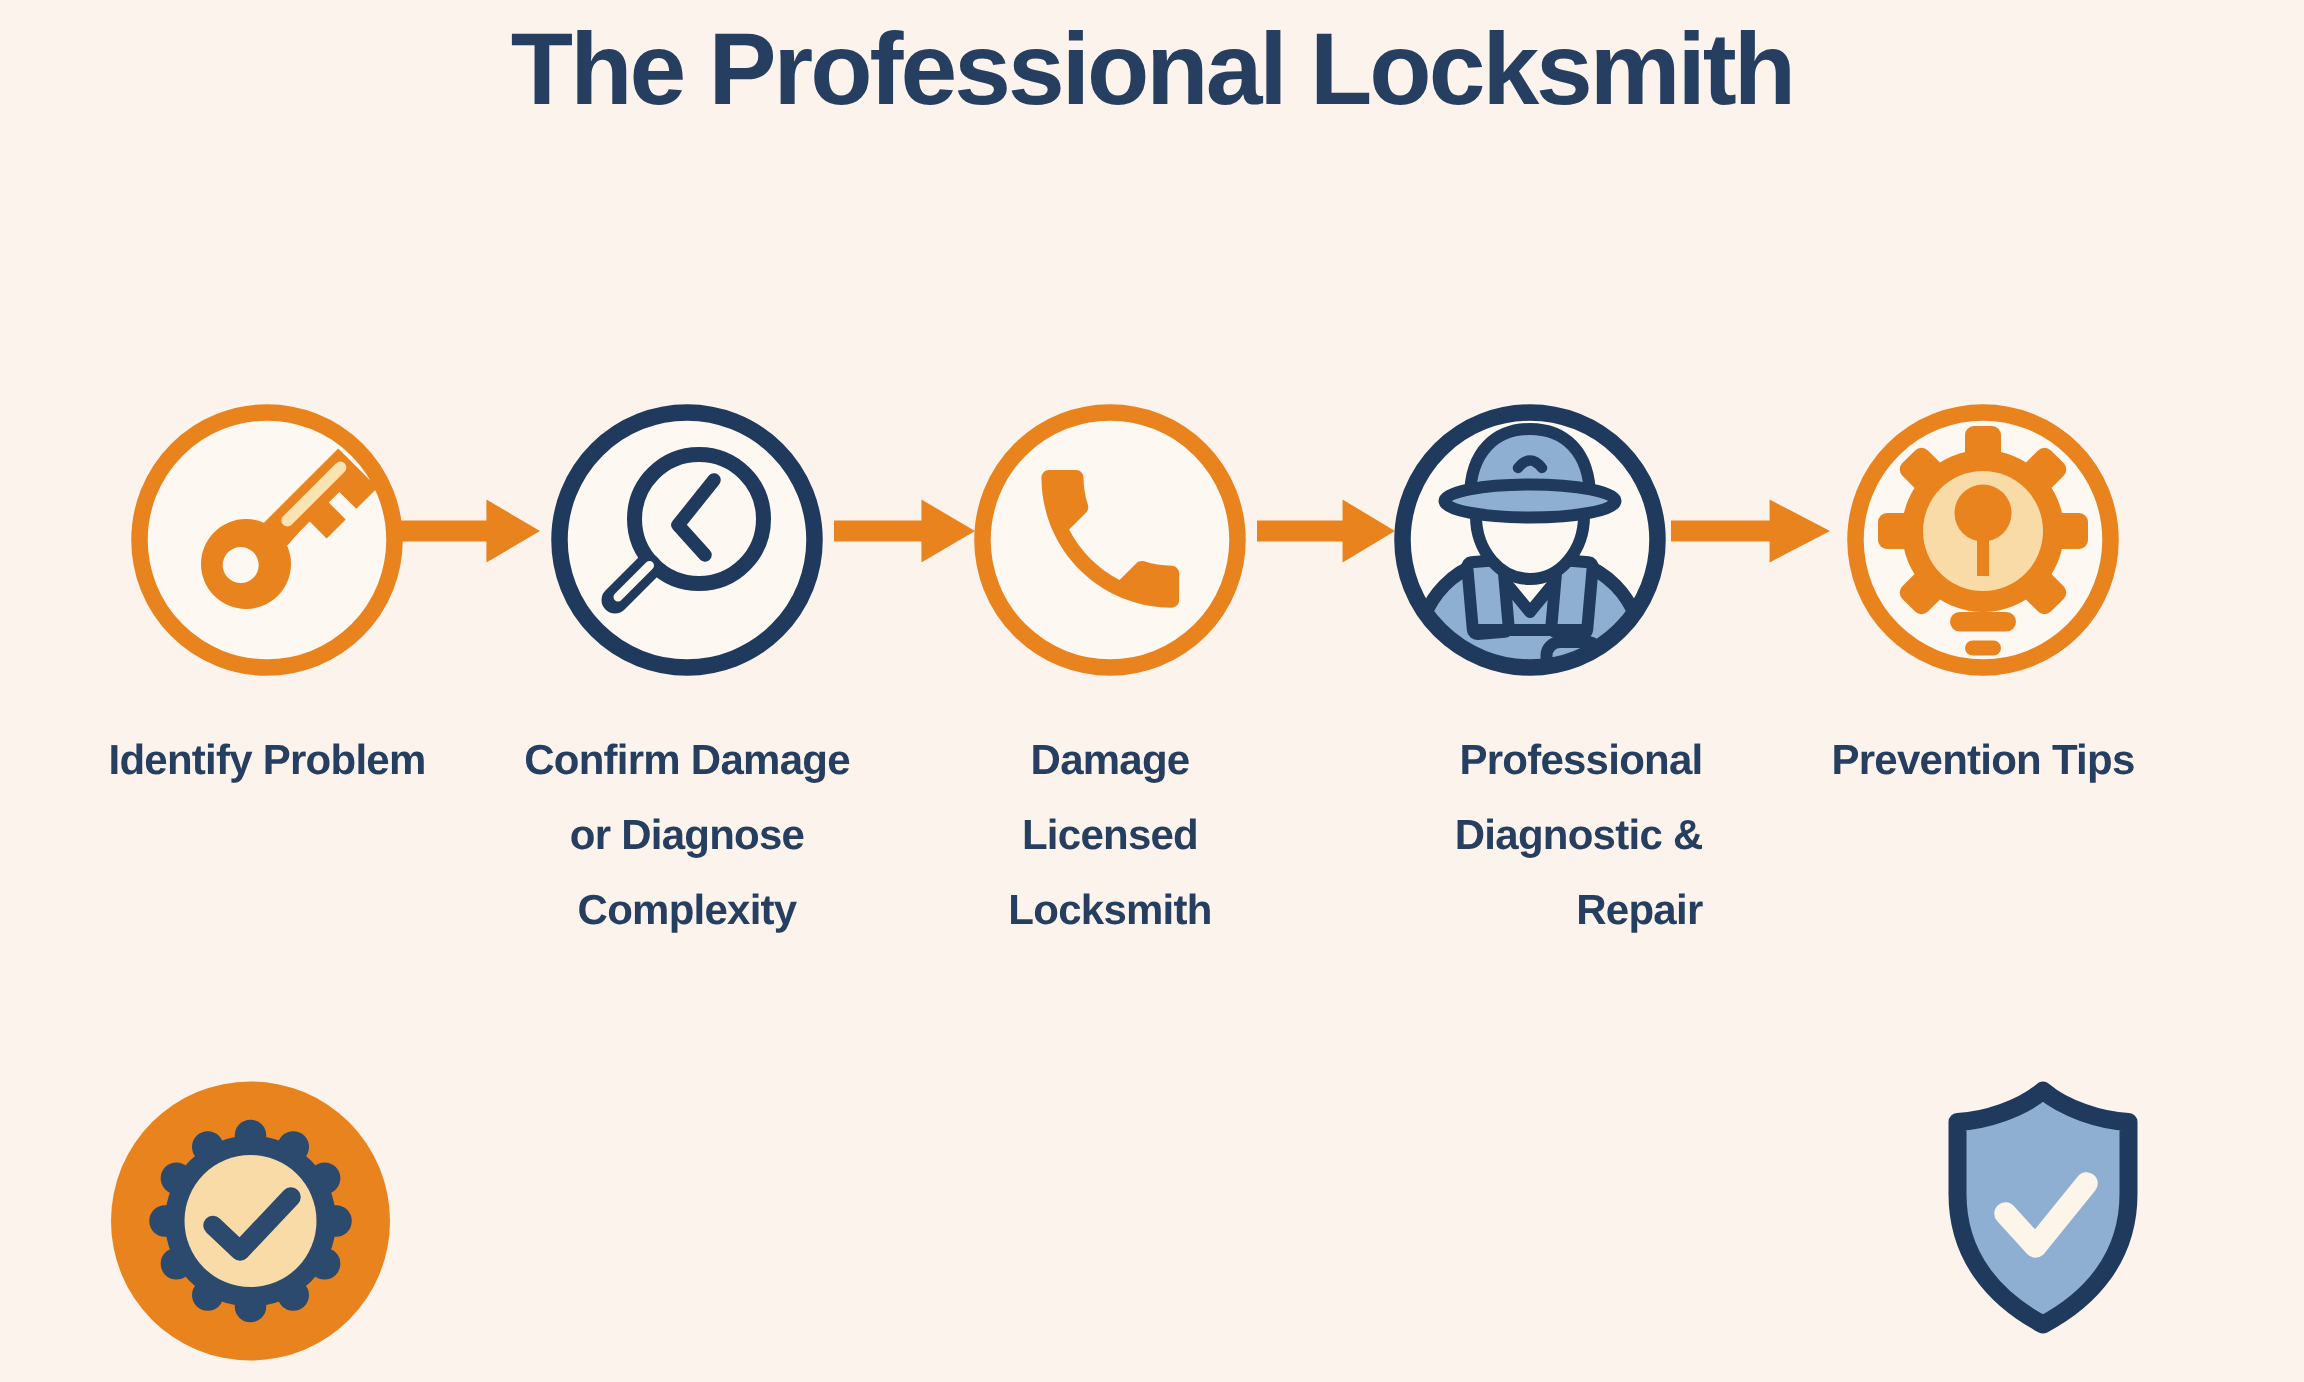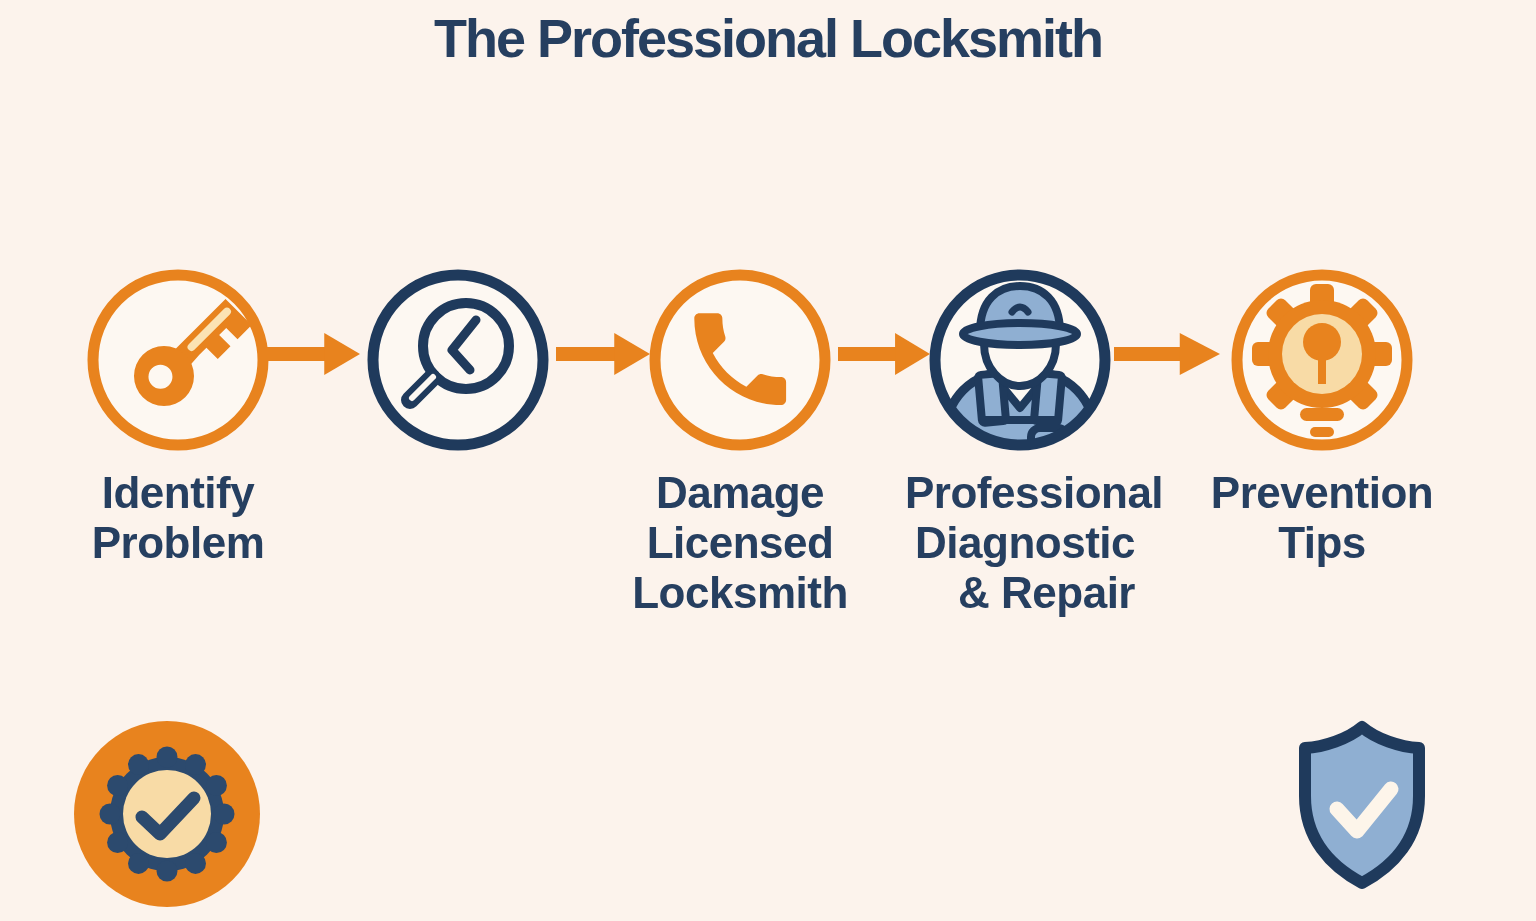--- a/index.html
+++ b/index.html
@@ -5,28 +5,28 @@
   html,body{margin:0;padding:0;}
   body{
     width:1536px;height:921px;overflow:hidden;
     background:#fcf3ec;
     font-family:"Liberation Sans","DejaVu Sans",sans-serif;
   }
   .canvas{position:relative;width:1536px;height:921px;}
   .title{
     position:absolute;top:4px;left:0;width:1536px;
     text-align:center;
-    font-size:54px;font-weight:bold;line-height:1.26;letter-spacing:-2px;
+    font-size:68px;font-weight:bold;line-height:1.26;letter-spacing:-2px;
     color:#263f60;
   }
   .step{position:absolute;top:268px;width:230px;text-align:center;}
   .circle-wrap{width:184px;height:184px;margin:0 auto;}
   .step-label{
-    margin-top:16px;
-    font-size:44px;font-weight:bold;line-height:50px;letter-spacing:-0.5px;
+    margin-top:30px;
+    font-size:28px;font-weight:bold;line-height:50px;letter-spacing:-0.5px;
     color:#263f60;
   }
   .arrow{position:absolute;top:333px;}
   .badge{position:absolute;left:72px;top:719px;width:190px;height:190px;}
   .shield{position:absolute;left:1286px;top:720px;width:152px;height:172px;}
   svg{display:block;}
 </style>
 </head>
 <body>
 
@@ -54,20 +54,21 @@
   <div class="step" style="left:343px;">
     <div class="circle-wrap">
       <svg width="184" height="184" viewBox="0 0 184 184">
         <circle cx="92" cy="92" r="85" fill="#fdf8f2" stroke="#1f3a5c" stroke-width="11"></circle>
         <circle cx="100" cy="78" r="43" fill="none" stroke="#1f3a5c" stroke-width="10"></circle>
         <line x1="66" y1="110" x2="44" y2="132" stroke="#1f3a5c" stroke-width="18" stroke-linecap="round"></line>
         <line x1="67" y1="109" x2="46" y2="130" stroke="#fdf8f2" stroke-width="6" stroke-linecap="round"></line>
         <polyline points="110,52 86,82 104,102" fill="none" stroke="#1f3a5c" stroke-width="9" stroke-linecap="round" stroke-linejoin="round"></polyline>
       </svg>
     </div>
+    <div class="step-label">Confirm Damage or Diagnose Complexity</div>
   </div>
 
   <div class="step" style="left:625px;">
     <div class="circle-wrap">
       <svg width="184" height="184" viewBox="0 0 184 184">
         <circle cx="92" cy="92" r="85" fill="#fdf8f2" stroke="#e8831e" stroke-width="11"></circle>
         <g transform="translate(31,30) scale(5.1)">
           <path d="M6.62 10.79c1.44 2.83 3.76 5.14 6.59 6.59l2.2-2.2c.27-.27.67-.36 1.02-.24 1.12.37 2.33.57 3.57.57.55 0 1 .45 1 1V20c0 .55-.45 1-1 1-9.39 0-17-7.61-17-17 0-.55.45-1 1-1h3.5c.55 0 1 .45 1 1 0 1.25.2 2.45.57 3.57.11.35.03.74-.25 1.02l-2.2 2.2z" fill="#e8831e"></path>
         </g>
       </svg>

